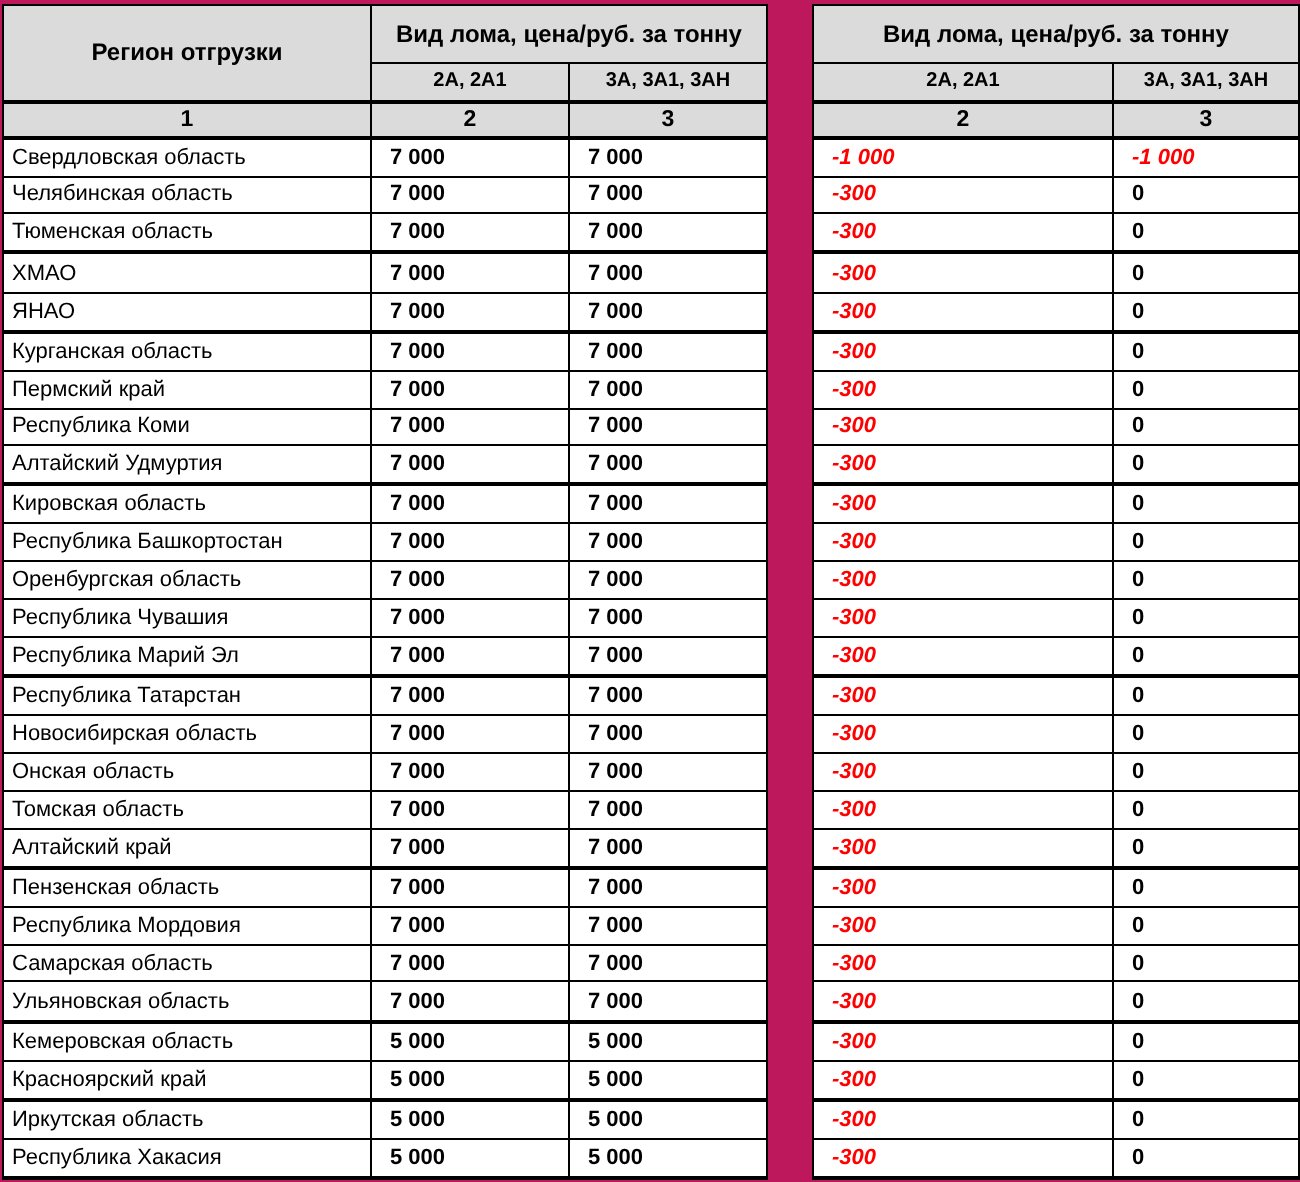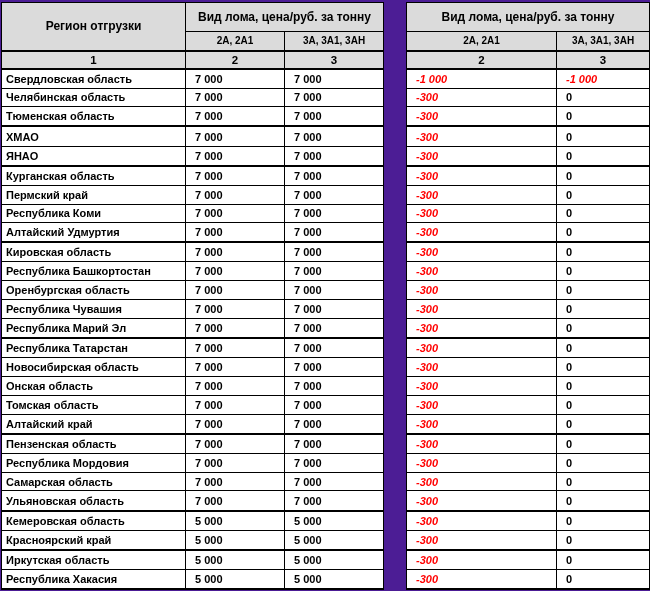--- a/index.html
+++ b/index.html
@@ -1,41 +1,41 @@
 <!DOCTYPE html>
 <html><head>
 <meta charset="utf-8">
 <style>
   html,body{margin:0;padding:0;}
   body{
     width:650px;height:591px;background:#ffffff;
     font-family:"Liberation Sans", sans-serif;
     -webkit-font-smoothing:antialiased;
   }
-  .sheet{position:relative;width:650px;height:591px;background:#4c1d95;overflow:hidden;}
+  .sheet{position:relative;width:650px;height:591px;background:#be185d;overflow:hidden;}
   table{border-collapse:collapse;table-layout:fixed;position:absolute;top:2px;}
   #left-table{left:1px;width:382px;height:588px;}
   #right-table{left:406px;width:243px;height:588px;}
   td{
     border:1px solid #000000;
     font-size:11px;color:#000000;
     white-space:nowrap;overflow:hidden;
     padding:0 3px;vertical-align:middle;
     background:#ffffff;
   }
   tr.h1 td,tr.h2 td,tr.h3 td{
     background:#dbdbdb;font-weight:bold;text-align:center;
   }
   tr.h1{height:29px;}
   tr.h1 td{font-size:12px;}
   tr.h2{height:19px;}
   tr.h2 td{font-size:10px;}
   tr.h3{height:18px;}
   tr.h3 td{font-size:11.5px;border-top-width:2px;border-bottom-width:2px;}
-  td.region{text-align:left;padding-left:4px;font-weight:bold;}
+  td.region{text-align:left;padding-left:4px;font-weight:normal;}
   td.val{text-align:left;padding-left:9px;font-weight:bold;}
   td.neg{color:#ff0000;font-style:italic;}
   tr.thick td{border-bottom-width:2px;margin-left:17px;}
   tr.last td{border-bottom-width:2px;}
 </style>
 </head>
 <body>
 
 <div class="sheet">
 

